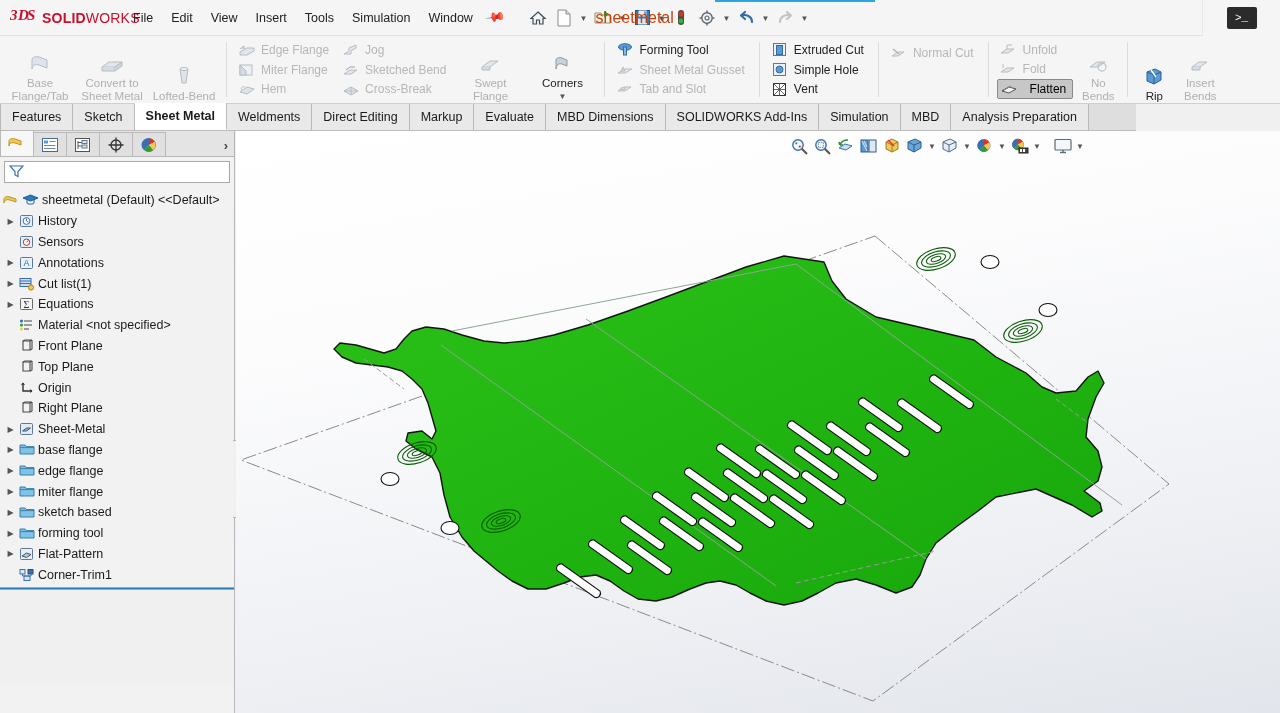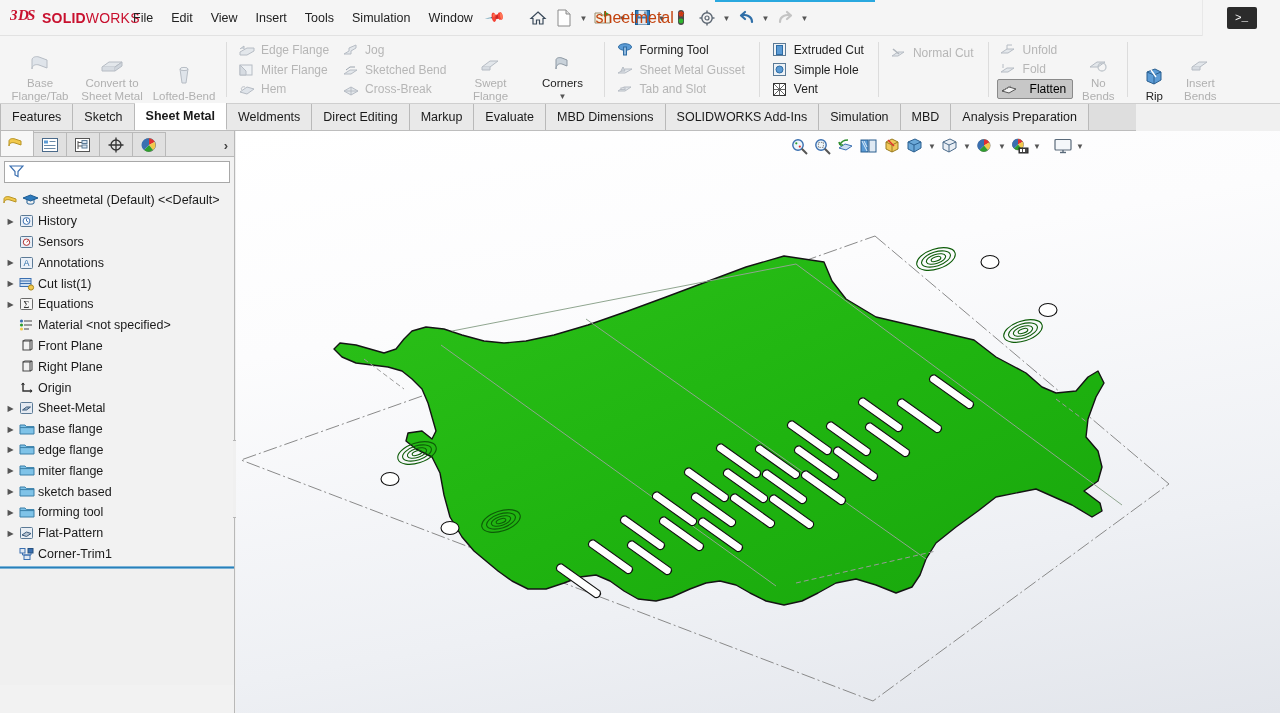--- a/index.html
+++ b/index.html
@@ -705,41 +705,51 @@
         <span class="arrow none">▶</span>
         <span class="ticon">
           <svg width="14" height="14" viewBox="0 0 14 14">
               <path d="M3 2 L10 2 L10 11 L3 11 Z" fill="none" stroke="#4a4a4a" stroke-width="1.1"></path>
               <path d="M3 2 L5 1 L12 1 L10 2 M10 11 L12 10 L12 1" fill="none" stroke="#4a4a4a" stroke-width="1.1"></path>
             </svg>
         </span>
         <span class="tlabel">Front Plane</span>
       </div>
 
-
       <div class="trow">
         <span class="arrow none">▶</span>
         <span class="ticon">
           <svg width="14" height="14" viewBox="0 0 14 14">
               <path d="M3 2 L10 2 L10 11 L3 11 Z" fill="none" stroke="#4a4a4a" stroke-width="1.1"></path>
               <path d="M3 2 L5 1 L12 1 L10 2 M10 11 L12 10 L12 1" fill="none" stroke="#4a4a4a" stroke-width="1.1"></path>
             </svg>
         </span>
-        <span class="tlabel">Right Plane</span>
+        <span class="tlabel">Top Plane</span>
       </div>
 
       <div class="trow">
         <span class="arrow none">▶</span>
         <span class="ticon">
           <svg width="14" height="14" viewBox="0 0 14 14">
               <path d="M3 2 V10 H12" fill="none" stroke="#333" stroke-width="1.4"></path>
               <path d="M3 2 L1.6 4 M3 2 L4.4 4 M12 10 L10 8.6 M12 10 L10 11.4" fill="none" stroke="#333" stroke-width="1.1"></path>
             </svg>
         </span>
         <span class="tlabel">Origin</span>
+      </div>
+
+      <div class="trow">
+        <span class="arrow none">▶</span>
+        <span class="ticon">
+          <svg width="14" height="14" viewBox="0 0 14 14">
+              <path d="M3 2 L10 2 L10 11 L3 11 Z" fill="none" stroke="#4a4a4a" stroke-width="1.1"></path>
+              <path d="M3 2 L5 1 L12 1 L10 2 M10 11 L12 10 L12 1" fill="none" stroke="#4a4a4a" stroke-width="1.1"></path>
+            </svg>
+        </span>
+        <span class="tlabel">Right Plane</span>
       </div>
 
       <div class="trow">
         <span class="arrow">▶</span>
         <span class="ticon">
           <svg width="15" height="14" viewBox="0 0 15 14">
               <rect x="1.5" y="1.5" width="12" height="11" rx="1" fill="#e4eaf2" stroke="#5b7a96"></rect>
               <path d="M3.5 9 L7.5 6 L11.5 6 L7.5 9 Z" fill="#9fb4c8" stroke="#3a5a7a"></path>
             </svg>
         </span>

